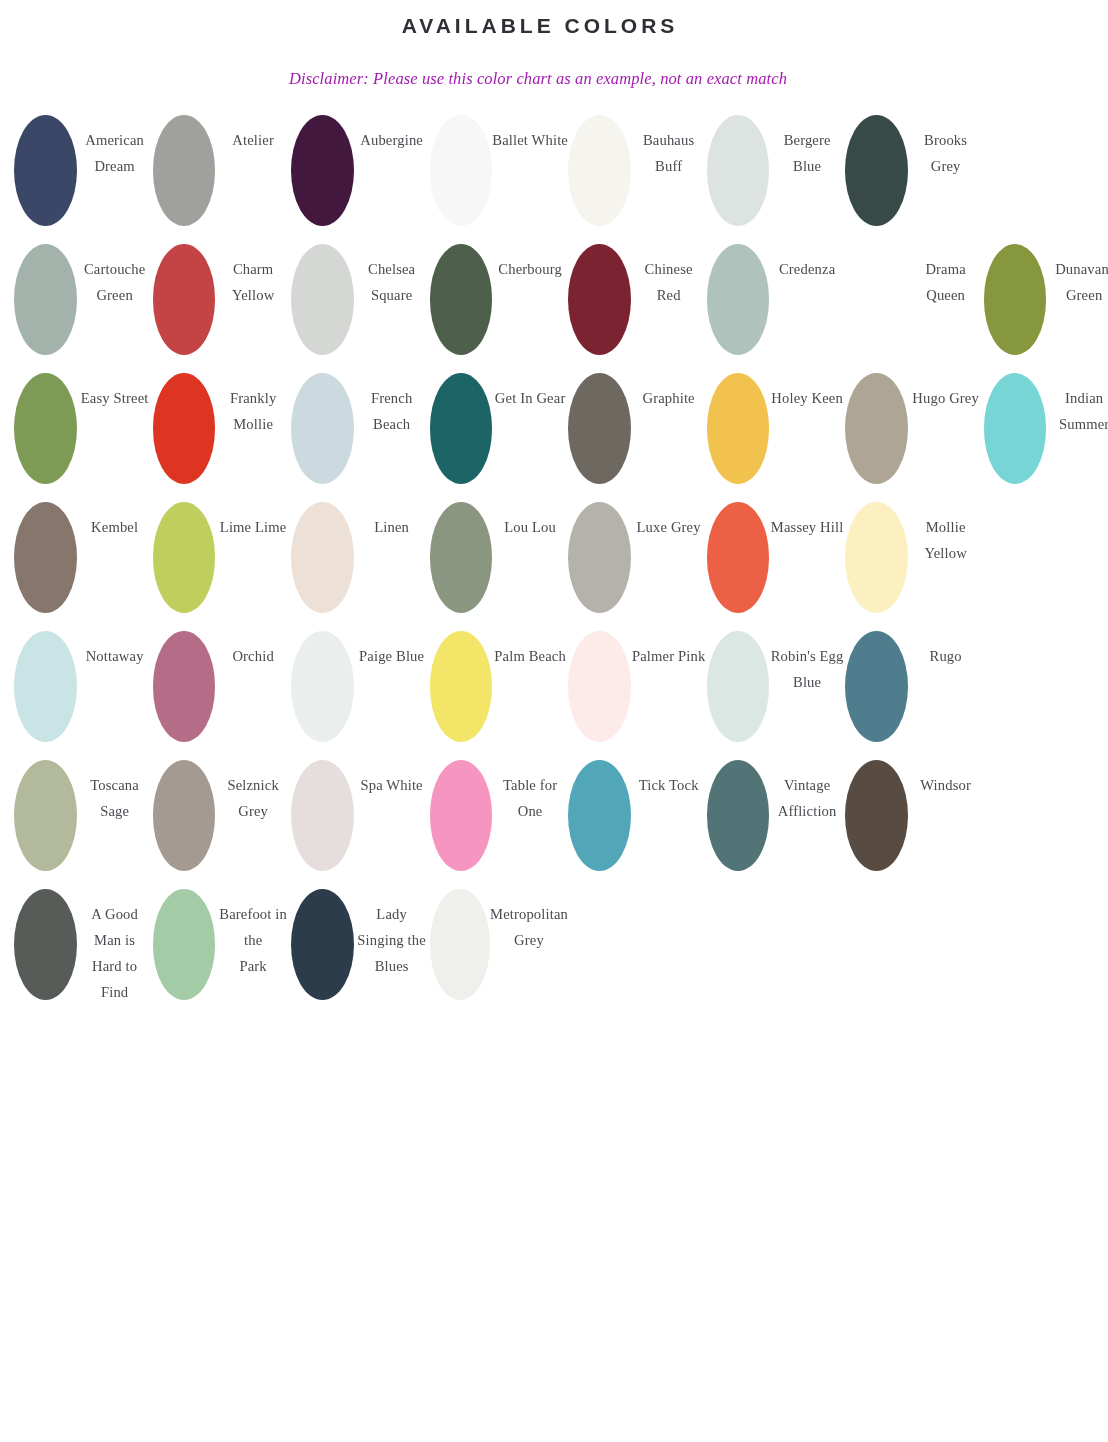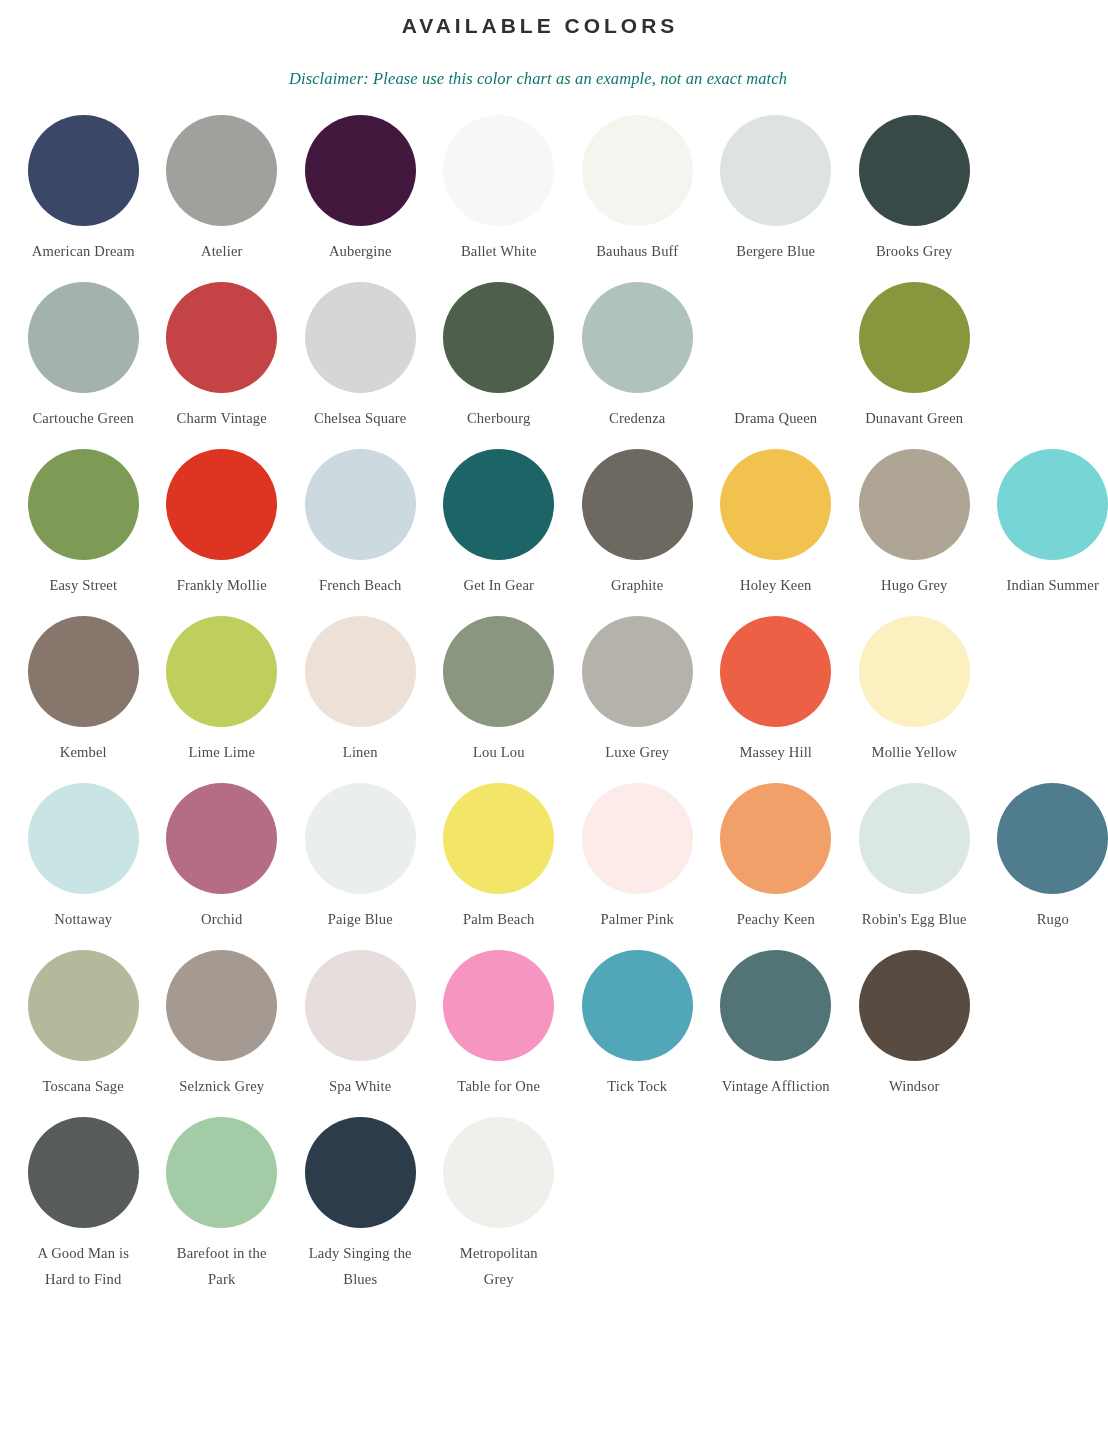--- a/index.html
+++ b/index.html
@@ -32,43 +32,43 @@
     color: #2f2f35;
     margin: 0;
     padding-top: 7px;
     padding-left: 4px;
     line-height: 26px;
   }
   .disclaimer {
     font-family: "Liberation Serif", "DejaVu Serif", serif;
     font-style: italic;
     font-size: 16.5px;
-    color: #0f766e;
+    color: #a21caf;
     margin: 0;
     padding-top: 30px;
     letter-spacing: 0.1px;
     line-height: 20px;
   }
   .grid {
     padding-top: 26px;
     display: flex;
     flex-direction: column;
   }
   .swatch-row {
     display: flex;
     flex-direction: row;
     justify-content: flex-start;
     align-items: flex-start;
   }
   .swatch-cell {
     width: 138.5px;
     flex: 0 0 138.5px;
     display: flex;
-    flex-direction: column;
-    align-items: center;
+    flex-direction: row;
+    align-items: flex-start;
     box-sizing: border-box;
   }
   .swatch-dot {
     width: 111px;
     height: 111px;
     border-radius: 50%;
     display: block;
   }
   .swatch-label {
     display: block;
@@ -128,31 +128,35 @@
         </div>
       </div>
       <div class="row-gap"></div>
       <div class="swatch-row">
         <div class="swatch-cell">
           <span class="swatch-dot" style="background: rgb(163, 179, 171);"></span>
           <span class="swatch-label">Cartouche Green</span>
         </div>
         <div class="swatch-cell">
           <span class="swatch-dot" style="background: rgb(196, 67, 68);"></span>
-          <span class="swatch-label">Charm Vintage</span>
+          <span class="swatch-label">Charm Yellow</span>
         </div>
         <div class="swatch-cell">
           <span class="swatch-dot" style="background: rgb(213, 215, 212);"></span>
           <span class="swatch-label">Chelsea Square</span>
         </div>
         <div class="swatch-cell">
           <span class="swatch-dot" style="background: rgb(78, 95, 75);"></span>
           <span class="swatch-label">Cherbourg</span>
         </div>
         <div class="swatch-cell">
+          <span class="swatch-dot" style="background: rgb(123, 35, 48);"></span>
+          <span class="swatch-label">Chinese Red</span>
+        </div>
+        <div class="swatch-cell">
           <span class="swatch-dot" style="background: rgb(175, 194, 187);"></span>
           <span class="swatch-label">Credenza</span>
         </div>
         <div class="swatch-cell">
           <span class="swatch-dot"></span>
           <span class="swatch-label">Drama Queen</span>
         </div>
         <div class="swatch-cell">
           <span class="swatch-dot" style="background: rgb(135, 151, 61);"></span>
           <span class="swatch-label">Dunavant Green</span>
@@ -238,24 +242,20 @@
           <span class="swatch-dot" style="background: rgb(234, 239, 238);"></span>
           <span class="swatch-label">Paige Blue</span>
         </div>
         <div class="swatch-cell">
           <span class="swatch-dot" style="background: rgb(243, 229, 104);"></span>
           <span class="swatch-label">Palm Beach</span>
         </div>
         <div class="swatch-cell">
           <span class="swatch-dot" style="background: rgb(252, 235, 232);"></span>
           <span class="swatch-label">Palmer Pink</span>
-        </div>
-        <div class="swatch-cell">
-          <span class="swatch-dot" style="background: rgb(242, 160, 106);"></span>
-          <span class="swatch-label">Peachy Keen</span>
         </div>
         <div class="swatch-cell">
           <span class="swatch-dot" style="background: rgb(219, 231, 226);"></span>
           <span class="swatch-label">Robin's Egg Blue</span>
         </div>
         <div class="swatch-cell">
           <span class="swatch-dot" style="background: rgb(79, 125, 142);"></span>
           <span class="swatch-label">Rugo</span>
         </div>
       </div>

